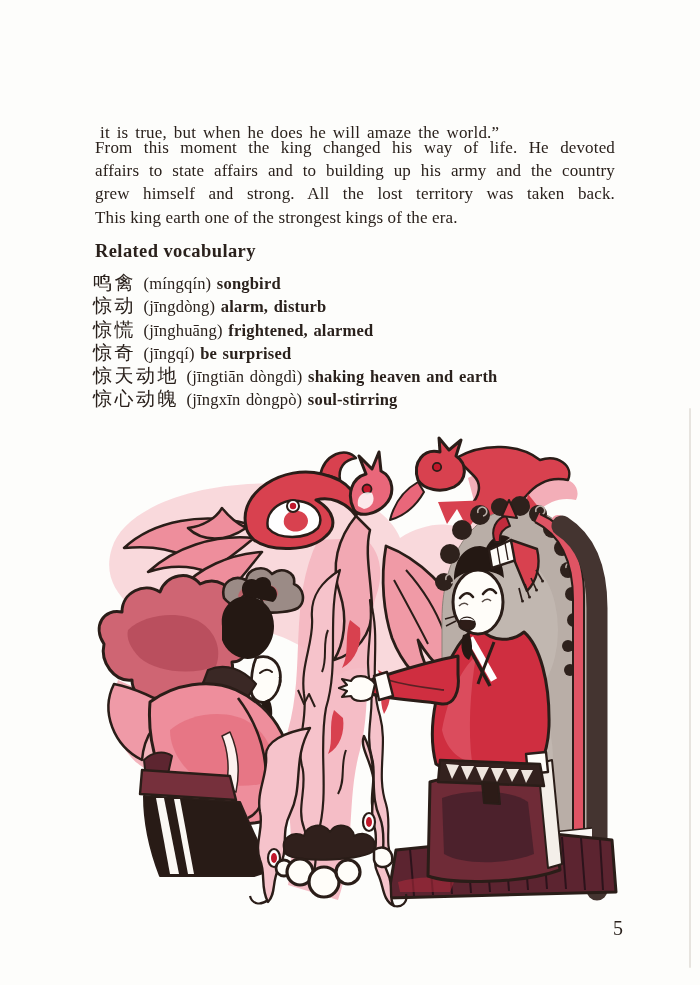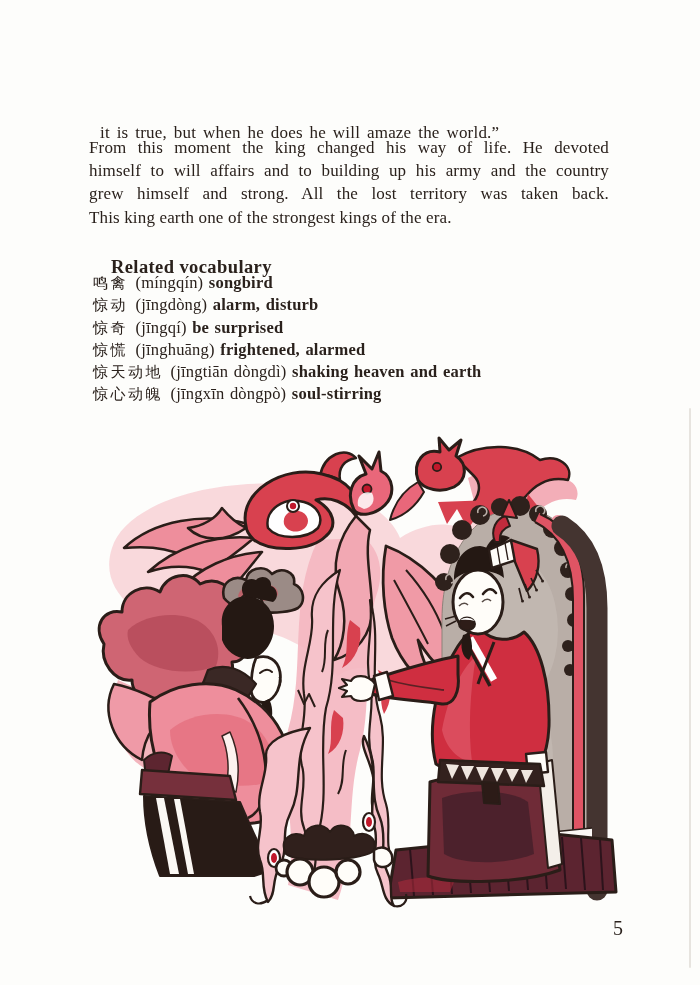--- a/index.html
+++ b/index.html
@@ -7,65 +7,65 @@
     width:700px;height:985px;position:relative;overflow:hidden;
     background:#fdfdfb;color:#2a211c;
     font-family:"Liberation Serif","DejaVu Serif",serif;
     -webkit-font-smoothing:antialiased;
   }
   .quote-line{
     position:absolute;left:100px;top:104px;width:520px;
     font-size:17px;line-height:24px;word-spacing:2.4px;letter-spacing:.2px;
   }
   .body-para{
-    position:absolute;left:89px;top:136px;width:520px;
+    position:absolute;left:95px;top:136px;width:520px;
     font-size:17px;line-height:23.2px;letter-spacing:.15px;
   }
   .body-para .jline{text-align:justify;text-align-last:justify;}
   .body-para .jline:last-child{text-align-last:left;}
   .section-heading{
-    position:absolute;left:95px;top:241px;margin:16px;
+    position:absolute;left:95px;top:241px;margin:0;
     font-size:18.5px;font-weight:bold;letter-spacing:.4px;
   }
   .vocab-list{
     position:absolute;left:93px;top:272px;margin:0;padding:0;list-style:none;
     font-size:16.5px;line-height:22.3px;white-space:nowrap;word-spacing:1.2px;
   }
-  .vocab-list .hanzi{font-size:15px;letter-spacing:2.5px;margin-right:2px;}
+  .vocab-list .hanzi{font-size:19px;letter-spacing:2.5px;margin-right:2px;}
   .vocab-list .pinyin{letter-spacing:.2px;}
   .vocab-list .meaning{font-weight:bold;letter-spacing:.2px;}
   .illustration{position:absolute;left:88px;top:430px;width:562px;height:480px;}
   .page-number{
     position:absolute;left:603px;top:917px;width:30px;text-align:center;
     font-size:20px;
   }
   .page-edge{
     position:absolute;left:689px;top:408px;width:2px;height:560px;
     background:#e7e4df;border-radius:2px;
   }
 </style>
 </head>
 <body>
 
 <p class="quote-line">it is true, but when he does he will amaze the world.”</p>
 
 <div class="body-para" id="body-para">
     <div class="jline">From this moment the king changed his way of life. He devoted</div>
-    <div class="jline">himself to will affairs and to building up his army and the country</div>
+    <div class="jline">affairs to state affairs and to building up his army and the country</div>
     <div class="jline">grew himself and strong. All the lost territory was taken back.</div>
     <div class="jline">This king earth one of the strongest kings of the era.</div>
   </div>
 
 <h2 class="section-heading">Related vocabulary</h2>
 
 <ul class="vocab-list" id="vocab-list">
     <li><span class="hanzi">鸣禽</span><span class="pinyin"> (míngqín) </span><span class="meaning">songbird</span></li>
     <li><span class="hanzi">惊动</span><span class="pinyin"> (jīngdòng) </span><span class="meaning">alarm, disturb</span></li>
+    <li><span class="hanzi">惊慌</span><span class="pinyin"> (jīnghuāng) </span><span class="meaning">frightened, alarmed</span></li>
     <li><span class="hanzi">惊奇</span><span class="pinyin"> (jīngqí) </span><span class="meaning">be surprised</span></li>
-    <li><span class="hanzi">惊慌</span><span class="pinyin"> (jīnghuāng) </span><span class="meaning">frightened, alarmed</span></li>
     <li><span class="hanzi">惊天动地</span><span class="pinyin"> (jīngtiān dòngdì) </span><span class="meaning">shaking heaven and earth</span></li>
     <li><span class="hanzi">惊心动魄</span><span class="pinyin"> (jīngxīn dòngpò) </span><span class="meaning">soul-stirring</span></li>
   </ul>
 
 <div class="illustration">
 <svg width="562" height="480" viewBox="0 0 562 480" xmlns="http://www.w3.org/2000/svg" role="img" aria-label="Ink and watercolor illustration: a pink and red phoenix rises between a bowing courtier on the left and a smiling king in red robes who stands before a grey archway; the phoenix tail plumes hang down over a small cloud at the bottom">
 
   <g>
     <path d="M24,118 C36,78 110,50 195,54 C258,56 300,78 312,108 C330,96 352,92 366,96 C390,70 428,64 448,82 C470,94 478,120 470,140 C452,190 420,230 400,240 C360,210 330,230 320,260 C300,240 270,230 250,246 C210,200 140,186 95,200 C50,190 10,160 24,118 Z" fill="#f7ccd2" opacity="0.75"></path>
     <path d="M230,110 C200,170 218,240 200,300 C192,350 210,400 200,455 L250,470 C268,420 258,370 272,320 C286,268 272,210 290,160 C296,138 290,118 276,108 Z" fill="#f4b6c0" opacity="0.9"></path>

